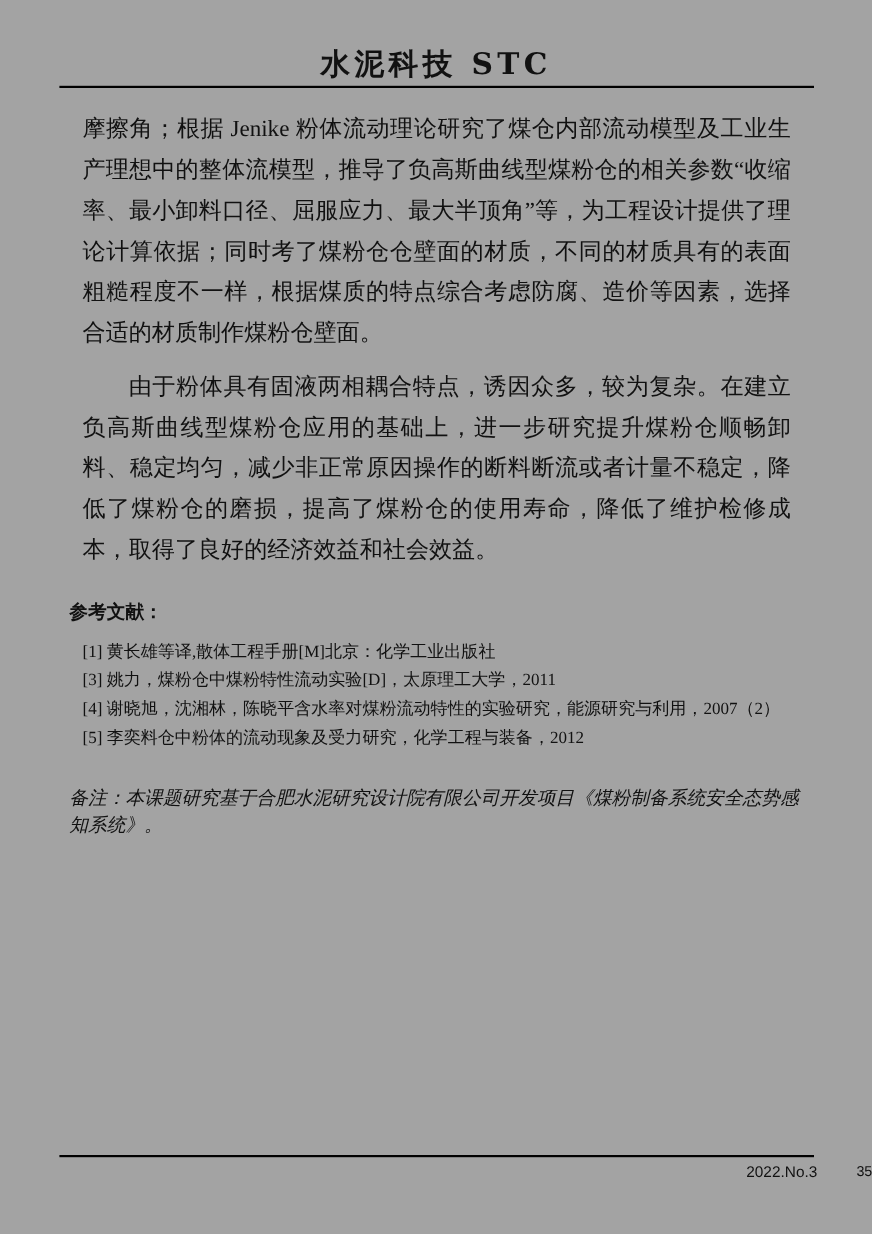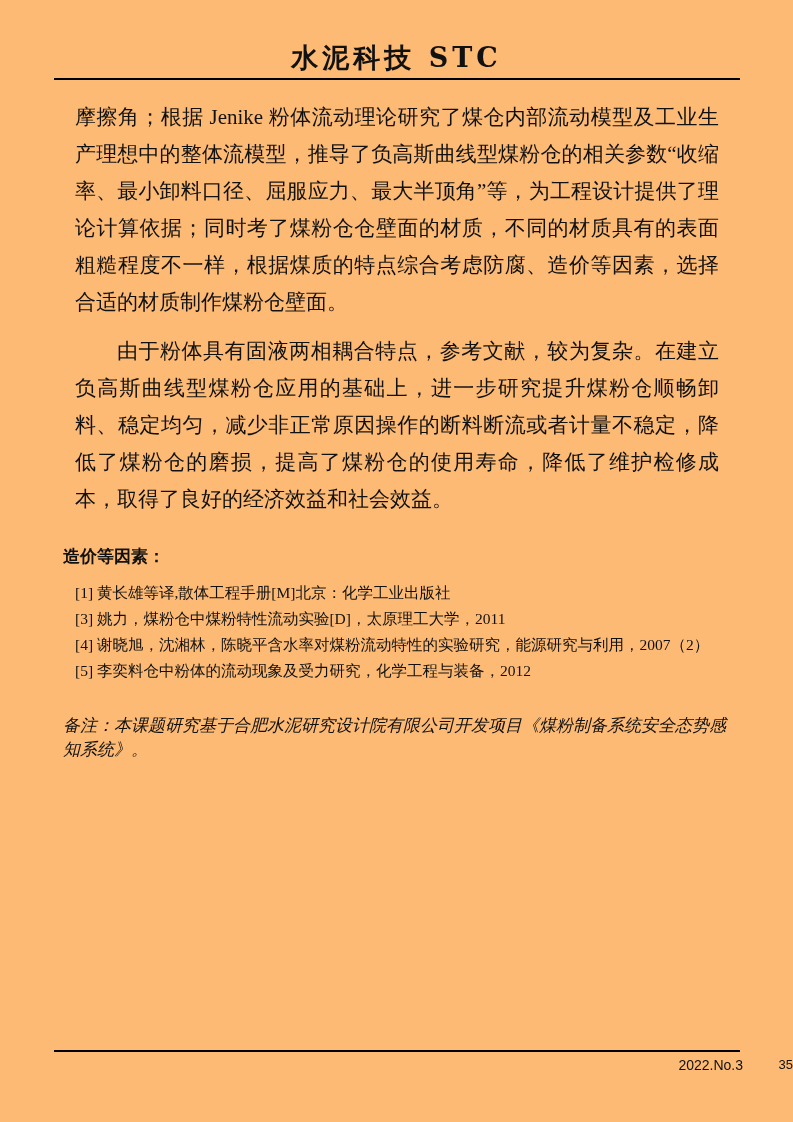--- a/index.html
+++ b/index.html
@@ -4,21 +4,21 @@
 <style>
   html, body {
     margin: 0;
     padding: 0;
     background: #ffffff;
   }
   .page {
     position: relative;
     width: 793px;
     height: 1122px;
-    background: #fdba74;
+    background: #a3a3a3;
     overflow: hidden;
     font-family: "Liberation Serif", "DejaVu Serif", serif;
     color: #111111;
   }
   .journal-title {
     position: absolute;
     top: 40px;
     left: 0;
     width: 100%;
     text-align: center;
@@ -113,25 +113,25 @@
 <body>
 
 <div class="page">
 
   <div class="journal-title">水泥科技 STC</div>
 
   <div class="header-rule"></div>
 
   <div class="article-body">
     <p>摩擦角；根据 Jenike 粉体流动理论研究了煤仓内部流动模型及工业生产理想中的整体流模型，推导了负高斯曲线型煤粉仓的相关参数“收缩率、最小卸料口径、屈服应力、最大半顶角”等，为工程设计提供了理论计算依据；同时考了煤粉仓仓壁面的材质，不同的材质具有的表面粗糙程度不一样，根据煤质的特点综合考虑防腐、造价等因素，选择合适的材质制作煤粉仓壁面。</p>
-    <p class="indent">由于粉体具有固液两相耦合特点，参考文献，较为复杂。在建立负高斯曲线型煤粉仓应用的基础上，进一步研究提升煤粉仓顺畅卸料、稳定均匀，减少非正常原因操作的断料断流或者计量不稳定，降低了煤粉仓的磨损，提高了煤粉仓的使用寿命，降低了维护检修成本，取得了良好的经济效益和社会效益。</p>
+    <p class="indent">由于粉体具有固液两相耦合特点，诱因众多，较为复杂。在建立负高斯曲线型煤粉仓应用的基础上，进一步研究提升煤粉仓顺畅卸料、稳定均匀，减少非正常原因操作的断料断流或者计量不稳定，降低了煤粉仓的磨损，提高了煤粉仓的使用寿命，降低了维护检修成本，取得了良好的经济效益和社会效益。</p>
   </div>
 
   <div class="references">
-    <div class="ref-heading">造价等因素：</div>
+    <div class="ref-heading">参考文献：</div>
     <ul class="ref-list">
       <li class="ref-item">[1] 黄长雄等译,散体工程手册[M]北京：化学工业出版社</li>
       <li class="ref-item">[3] 姚力，煤粉仓中煤粉特性流动实验[D]，太原理工大学，2011</li>
       <li class="ref-item">[4] 谢晓旭，沈湘林，陈晓平含水率对煤粉流动特性的实验研究，能源研究与利用，2007（2）</li>
       <li class="ref-item">[5] 李奕料仓中粉体的流动现象及受力研究，化学工程与装备，2012</li>
     </ul>
   </div>
 
   <div class="note">备注：本课题研究基于合肥水泥研究设计院有限公司开发项目《煤粉制备系统安全态势感知系统》。</div>
 

